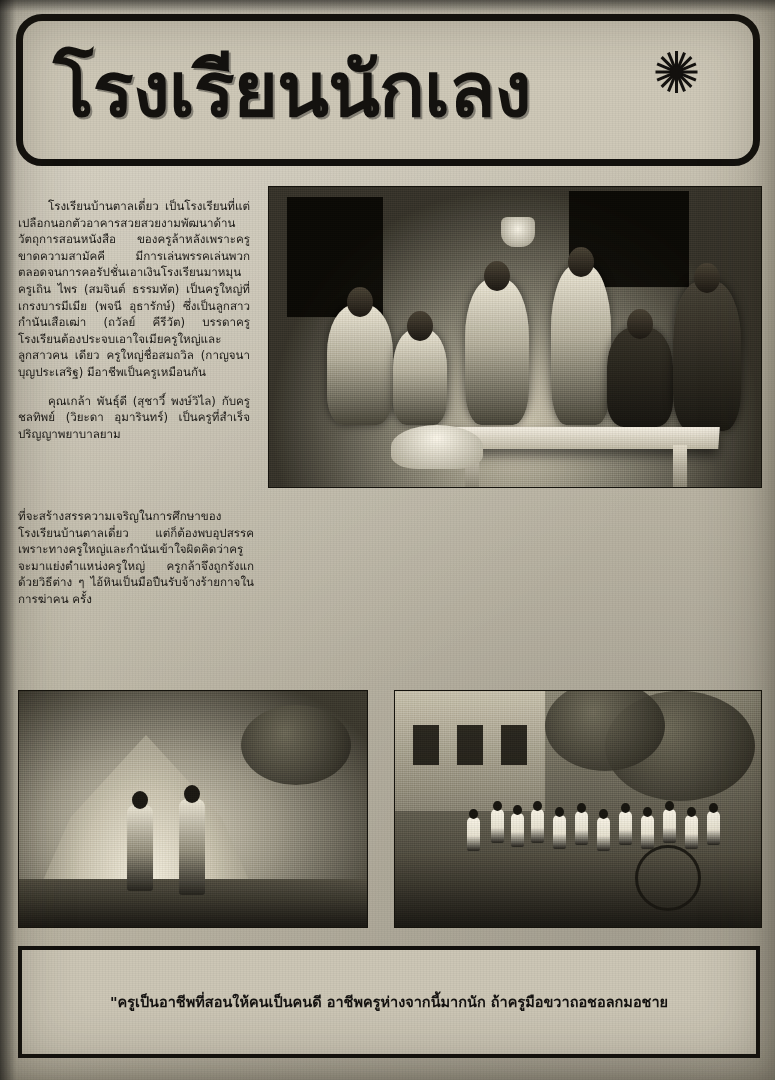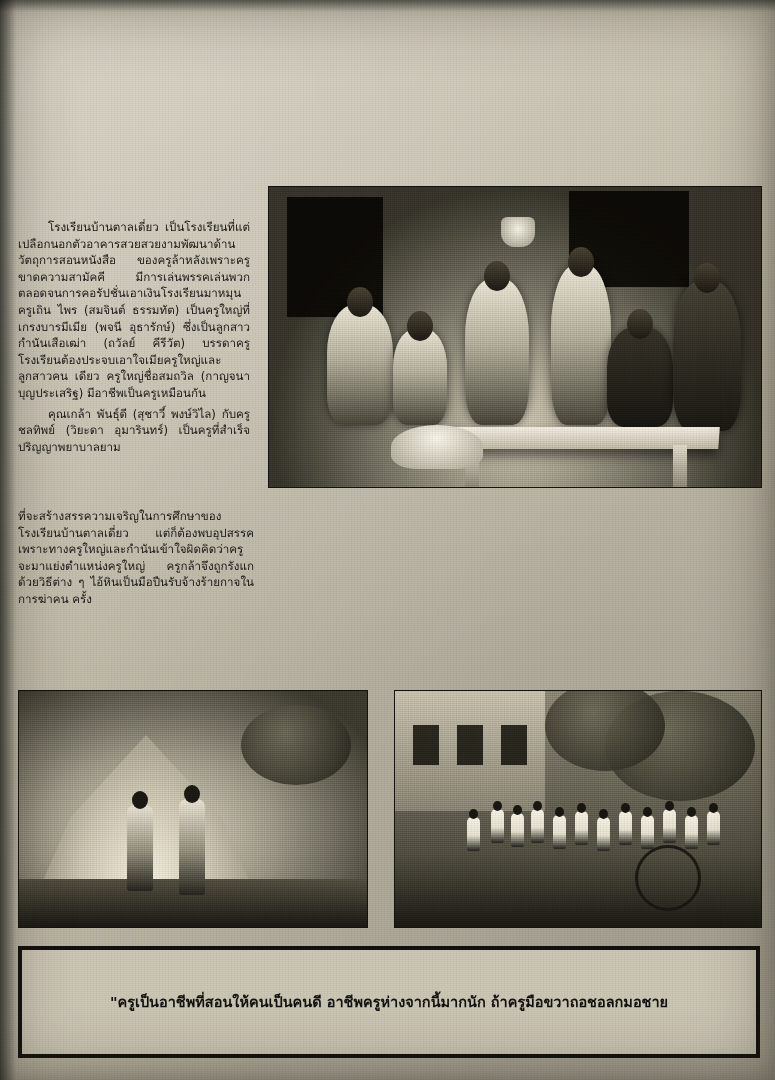--- a/index.html
+++ b/index.html
@@ -110,21 +110,21 @@
     color: #191714;
     text-align: justify;
     text-justify: inter-word;
   }
   .body-col p { margin: 0 0 0 0; }
   .col-left {
     left: 18px;
     top: 198px;
     width: 232px;
   }
-  .col-left p { text-indent: 30px; margin-top: 21px; }
+  .col-left p { text-indent: 30px; }
 
   .lower-cols {
     position: absolute;
     left: 18px;
     top: 508px;
     width: 742px;
     display: flex;
     gap: 14px;
   }
   .lower-cols .col {
@@ -364,24 +364,40 @@
     height: 12px;
     background: linear-gradient(180deg, rgba(0,0,0,.45), rgba(0,0,0,0));
     pointer-events: none;
   }
 </style>
 </head>
 <body>
 
 <div class="page">
 
+  <div class="masthead">
+    <div class="masthead-inner">
+      <div class="headline">โรงเรียนนักเลง</div>
+    </div>
+    <div class="star">
+      <span style="transform:rotate(0deg)"></span>
+      <span style="transform:rotate(22.5deg)"></span>
+      <span style="transform:rotate(45deg)"></span>
+      <span style="transform:rotate(67.5deg)"></span>
+      <span style="transform:rotate(90deg)"></span>
+      <span style="transform:rotate(112.5deg)"></span>
+      <span style="transform:rotate(135deg)"></span>
+      <span style="transform:rotate(157.5deg)"></span>
+      <i></i>
+    </div>
+  </div>
 
   <div class="body-col col-left">
     <p>โรงเรียนบ้านตาลเดี่ยว เป็นโรงเรียนที่แต่เปลือกนอกตัวอาคารสวยสวยงามพัฒนาด้านวัตถุการสอนหนังสือ ของครูล้าหลังเพราะครูขาดความสามัคคี มีการเล่นพรรคเล่นพวก ตลอดจนการคอรัปชั่นเอาเงินโรงเรียนมาหมุน ครูเถิน ไพร (สมจินต์ ธรรมทัต) เป็นครูใหญ่ที่เกรงบารมีเมีย (พจนี อุธารักษ์) ซึ่งเป็นลูกสาว กำนันเสือเฒ่า (ถวัลย์ คีรีวัต) บรรดาครูโรงเรียนต้องประจบเอาใจเมียครูใหญ่และลูกสาวคน เดียว ครูใหญ่ชื่อสมถวิล (กาญจนา บุญประเสริฐ) มีอาชีพเป็นครูเหมือนกัน</p>
-    <p style="margin-top:4px">คุณเกล้า พันธุ์ดี (สุชาวี์ พงษ์วิไล) กับครูชลทิพย์ (วิยะดา อุมารินทร์) เป็นครูที่สำเร็จปริญญาพยาบาลยาม</p>
+    <p style="margin-top:12px">คุณเกล้า พันธุ์ดี (สุชาวี์ พงษ์วิไล) กับครูชลทิพย์ (วิยะดา อุมารินทร์) เป็นครูที่สำเร็จปริญญาพยาบาลยาม</p>
   </div>
 
   <div class="photo" id="photo-classroom">
     <div class="room-window" style="left:18px; top:10px; width:96px; height:120px;"></div>
     <div class="room-window" style="left:300px; top:4px; width:120px; height:96px;"></div>
     <div class="lamp"></div>
 
     <div class="fig" style="left:58px;  top:118px; width:66px; height:120px;">
         <span class="head"></span>
       </div>

